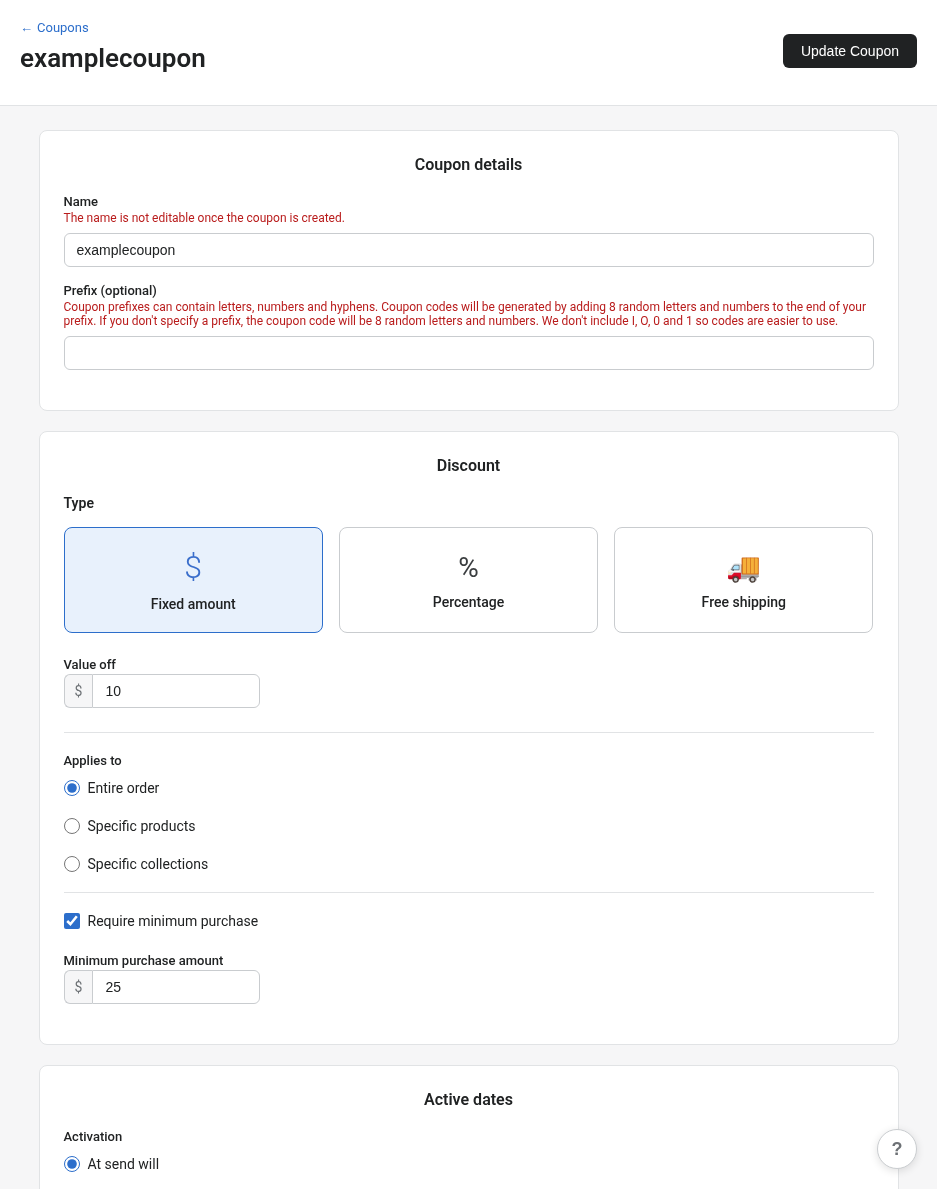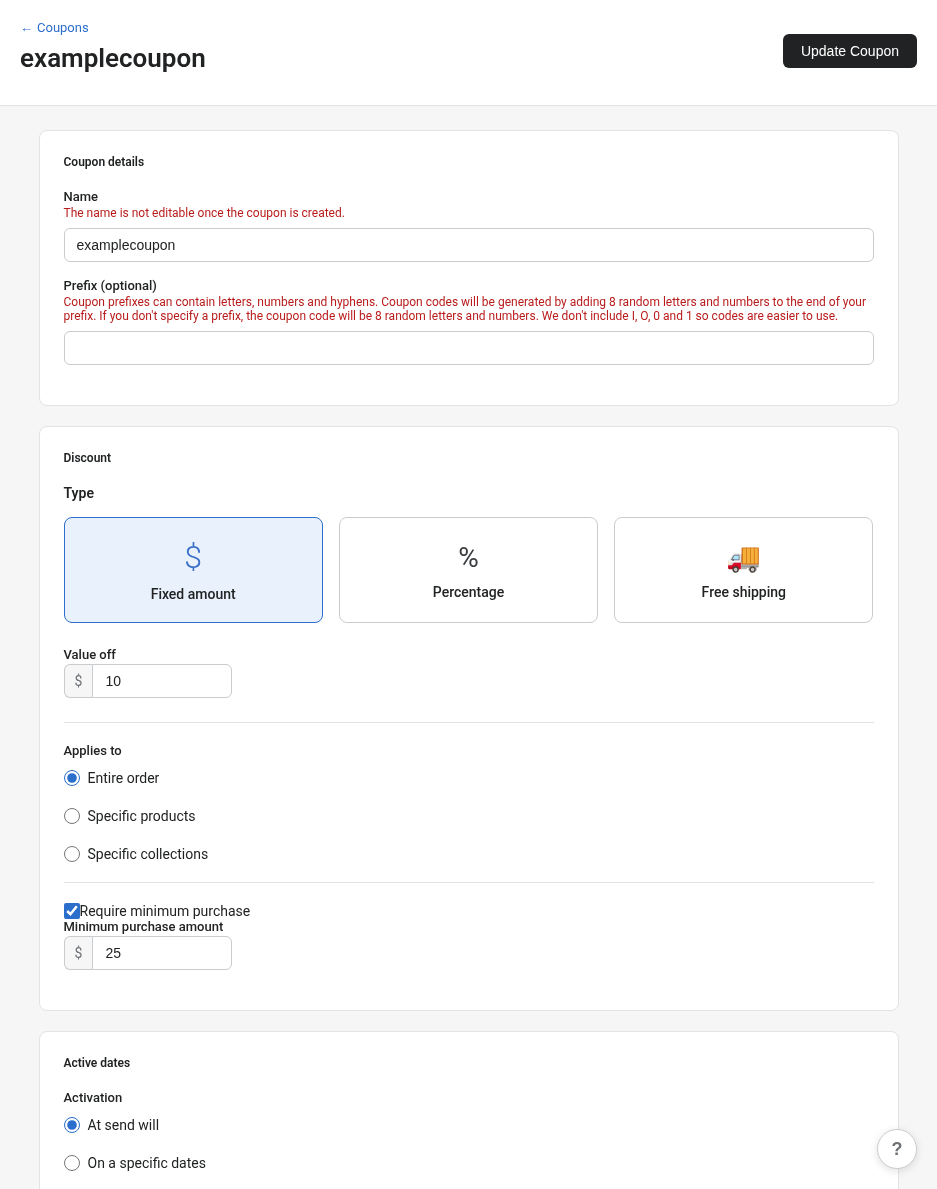--- a/index.html
+++ b/index.html
@@ -44,23 +44,24 @@
       padding: 24px 20px;
     }
     .card {
       background: #fff;
       border: 1px solid #e1e3e5;
       border-radius: 8px;
       padding: 24px;
       margin-bottom: 20px;
     }
     .card-title {
-      font-size: 12px;
+      font-size: 16px;
       font-weight: 600;
       margin-bottom: 20px;
+      text-align: center;
     }
     .field-group {
       margin-bottom: 16px;
     }
     .field-label {
       font-size: 13px;
       font-weight: 500;
       margin-bottom: 2px;
     }
     .field-hint {
@@ -133,21 +134,21 @@
       padding: 8px 10px;
       font-size: 14px;
       color: #6d7175;
     }
     .value-input {
       border: 1px solid #c9cccf;
       border-radius: 0 6px 6px 0;
       padding: 8px 12px;
       font-size: 14px;
       color: #202223;
-      width: 140px;
+      width: 168px;
       outline: none;
     }
     .applies-label {
       font-size: 13px;
       font-weight: 500;
       margin-bottom: 12px;
     }
     .radio-group {
       display: flex;
       flex-direction: column;
@@ -163,23 +164,23 @@
     }
     .radio-item input[type="radio"] {
       accent-color: #2c6ecb;
       width: 16px;
       height: 16px;
       cursor: pointer;
     }
     .checkbox-item {
       display: flex;
       align-items: flex-end;
-      gap: 0;
-      font-size: 14px;
-      margin-bottom: 0;
+      gap: 8px;
+      font-size: 14px;
+      margin-bottom: 24px;
       cursor: pointer;
     }
     .checkbox-item input[type="checkbox"] {
       accent-color: #2c6ecb;
       width: 16px;
       height: 16px;
       cursor: pointer;
     }
     .min-purchase-row {
       display: flex;

